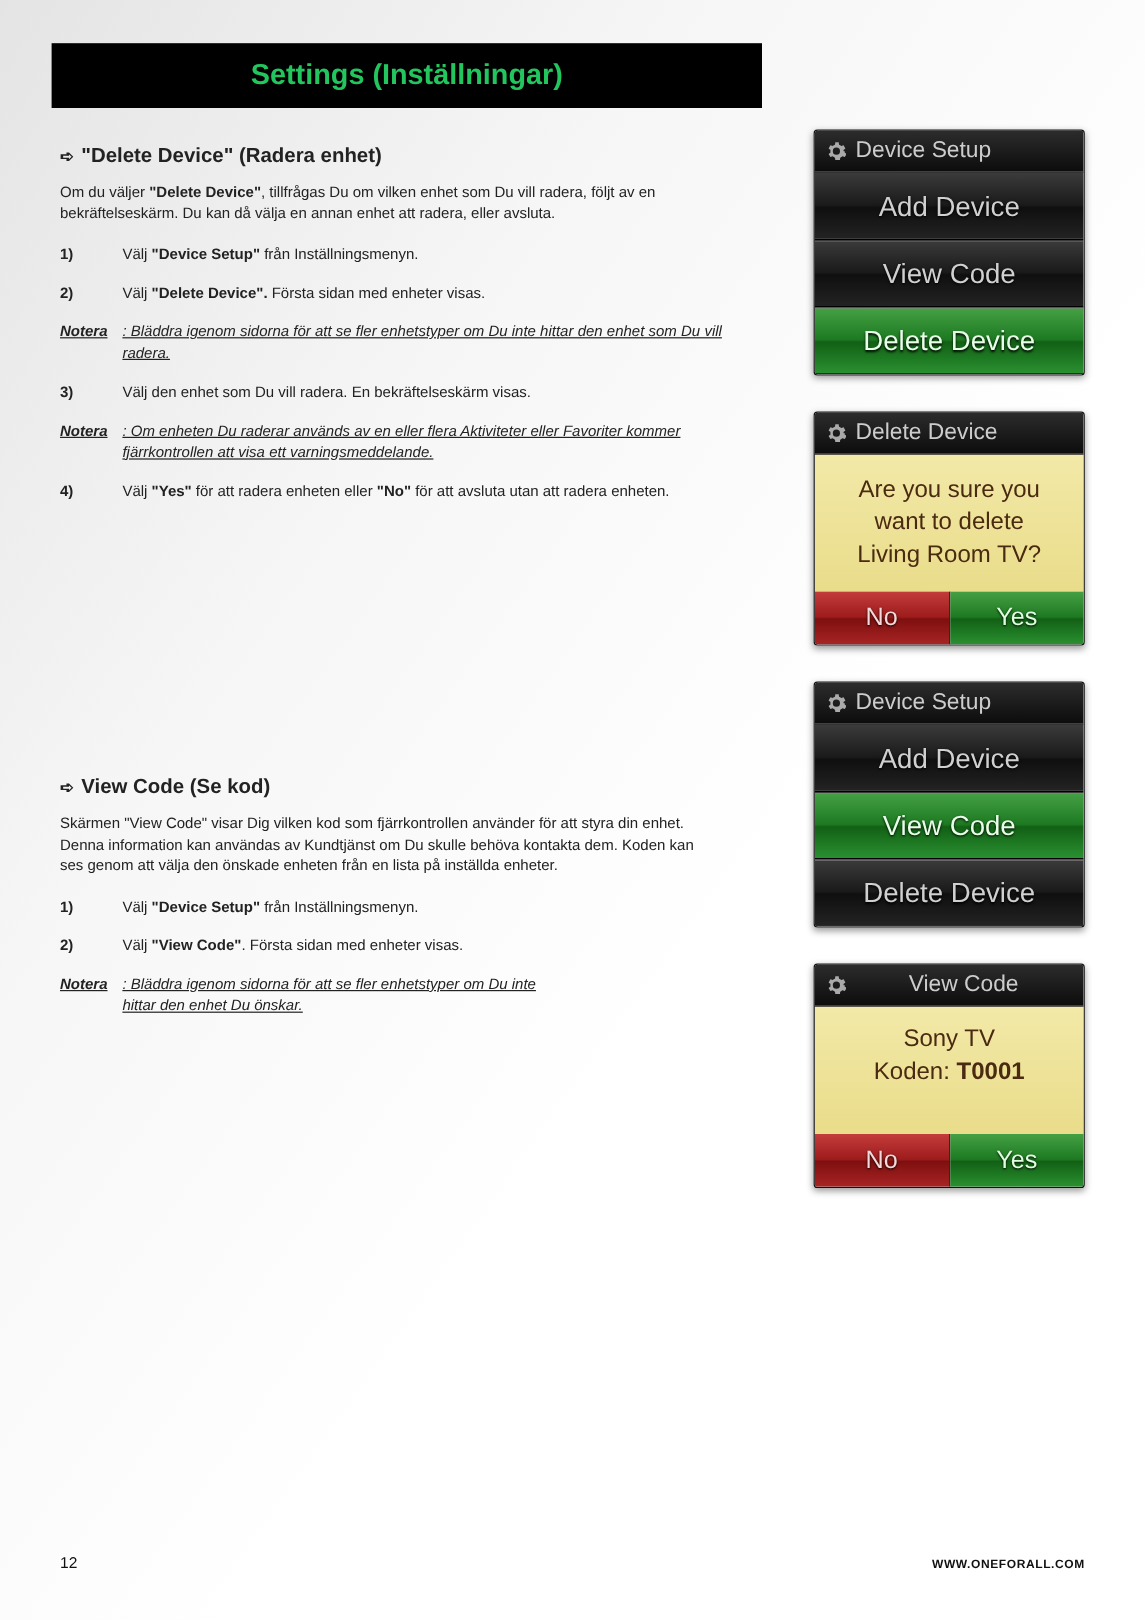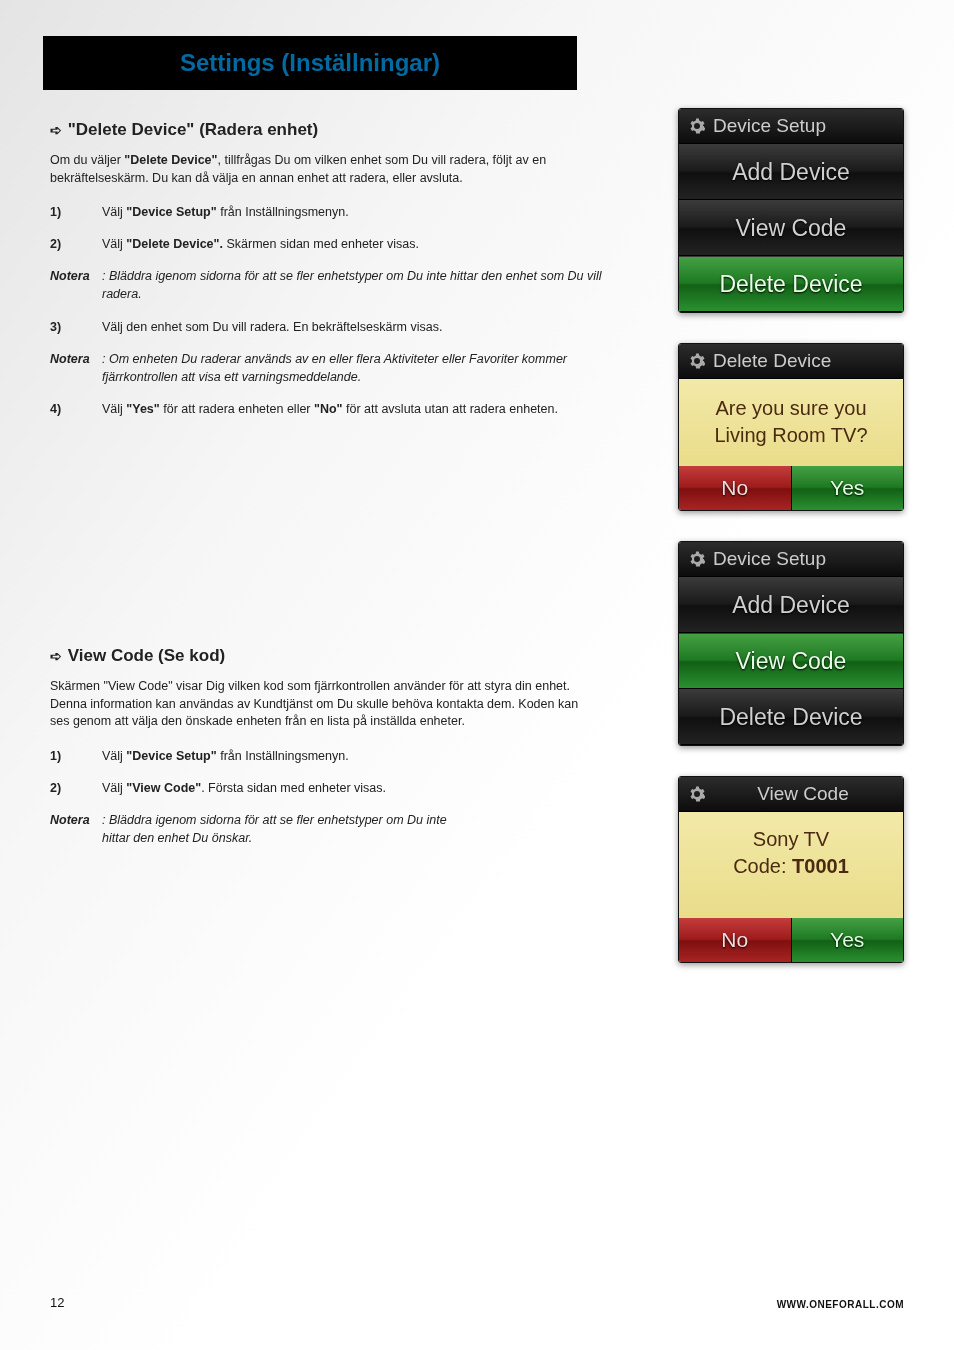--- a/index.html
+++ b/index.html
@@ -15,24 +15,24 @@
     height: 1350px;
     position: relative;
     background: linear-gradient(to bottom right, #e4e4e4 0%, #f6f6f6 30%, #ffffff 60%);
     padding: 0;
   }
   
   .header-bar {
     position: absolute;
     left: 43px;
     top: 36px;
-    width: 534px;
+    width: 592px;
     height: 54px;
     background: #000;
-    color: #0369a1;
+    color: #22c55e;
     font-size: 24px;
     font-weight: bold;
     display: flex;
     align-items: center;
     justify-content: center;
   }
   .left-col {
     position: absolute;
     left: 50px;
     top: 120px;
@@ -72,20 +72,21 @@
   }
   .step-text { flex: 1; }
   .step-text .bold { font-weight: bold; }
   .note-row {
     display: flex;
     font-size: 12.5px;
     color: #222;
     line-height: 1.45;
     margin-bottom: 14px;
     font-style: italic;
+    text-decoration: underline;
   }
   .note-label {
     width: 52px;
     flex: 0 0 52px;
     font-weight: bold;
     font-style: italic;
   }
   .note-text { flex: 1; }
   
   .section2 {
@@ -211,21 +212,21 @@
     <p class="intro-text">
       <span>Om du väljer </span><span class="bold">"Delete Device"</span><span>, tillfrågas Du om vilken enhet som Du vill radera, följt av en bekräftelseskärm. Du kan då välja en annan enhet att radera, eller avsluta.</span>
     </p>
 
     <div class="step-row">
       <div class="step-num">1)</div>
       <div class="step-text"><span>Välj </span><span class="bold">"Device Setup"</span><span> från Inställningsmenyn.</span></div>
     </div>
     <div class="step-row">
       <div class="step-num">2)</div>
-      <div class="step-text"><span>Välj </span><span class="bold">"Delete Device".</span><span> Skärmen sidan med enheter visas.</span></div>
+      <div class="step-text"><span>Välj </span><span class="bold">"Delete Device".</span><span> Första sidan med enheter visas.</span></div>
     </div>
 
     <div class="note-row">
       <div class="note-label">Notera</div>
       <div class="note-text">:  Bläddra igenom sidorna för att se fler enhetstyper om Du inte hittar den enhet som Du vill radera.</div>
     </div>
 
     <div class="step-row">
       <div class="step-num">3)</div>
       <div class="step-text">Välj den enhet som Du vill radera. En bekräftelseskärm visas.</div>
@@ -284,20 +285,21 @@
       <div class="screen-title">
         <span class="gear-icon">
           <svg viewBox="0 0 16 16">
               <path fill="#aaa" d="M8 5a3 3 0 100 6 3 3 0 000-6zm7 3c0 .4 0 .8-.1 1.1l1.6 1.2-1.5 2.6-1.9-.6c-.6.5-1.2.9-1.9 1.1l-.3 2H7.1l-.3-2c-.7-.2-1.3-.6-1.9-1.1l-1.9.6-1.5-2.6 1.6-1.2C3 8.8 3 8.4 3 8s0-.8.1-1.1L1.5 5.7 3 3.1l1.9.6C5.5 3.2 6.1 2.8 6.8 2.6l.3-2h2.8l.3 2c.7.2 1.3.6 1.9 1.1l1.9-.6 1.5 2.6-1.6 1.2c.1.3.1.7.1 1.1z"></path>
             </svg>
         </span>
         <span>Delete Device</span>
       </div>
       <div class="confirm-body">
         <div>Are you sure you</div>
+        <div>want to delete</div>
         <div>Living Room TV?</div>
       </div>
       <div class="ny-row">
         <div class="ny-btn ny-no">No</div>
         <div class="ny-btn ny-yes">Yes</div>
       </div>
     </div>
 
     <div class="screen">
       <div class="screen-title">
@@ -317,21 +319,21 @@
       <div class="screen-title" style="justify-content:flex-start;">
         <span class="gear-icon">
           <svg viewBox="0 0 16 16">
               <path fill="#aaa" d="M8 5a3 3 0 100 6 3 3 0 000-6zm7 3c0 .4 0 .8-.1 1.1l1.6 1.2-1.5 2.6-1.9-.6c-.6.5-1.2.9-1.9 1.1l-.3 2H7.1l-.3-2c-.7-.2-1.3-.6-1.9-1.1l-1.9.6-1.5-2.6 1.6-1.2C3 8.8 3 8.4 3 8s0-.8.1-1.1L1.5 5.7 3 3.1l1.9.6C5.5 3.2 6.1 2.8 6.8 2.6l.3-2h2.8l.3 2c.7.2 1.3.6 1.9 1.1l1.9-.6 1.5 2.6-1.6 1.2c.1.3.1.7.1 1.1z"></path>
             </svg>
         </span>
         <span style="flex:1;text-align:center;">View Code</span>
       </div>
       <div class="confirm-body" style="padding:14px 10px 24px;">
         <div>Sony TV</div>
-        <div><span>Code: </span><span class="bold">T0001</span></div>
+        <div><span>Koden: </span><span class="bold">T0001</span></div>
         <div class="gap"></div>
       </div>
       <div class="ny-row">
         <div class="ny-btn ny-no">No</div>
         <div class="ny-btn ny-yes">Yes</div>
       </div>
     </div>
 
   </div>
 

